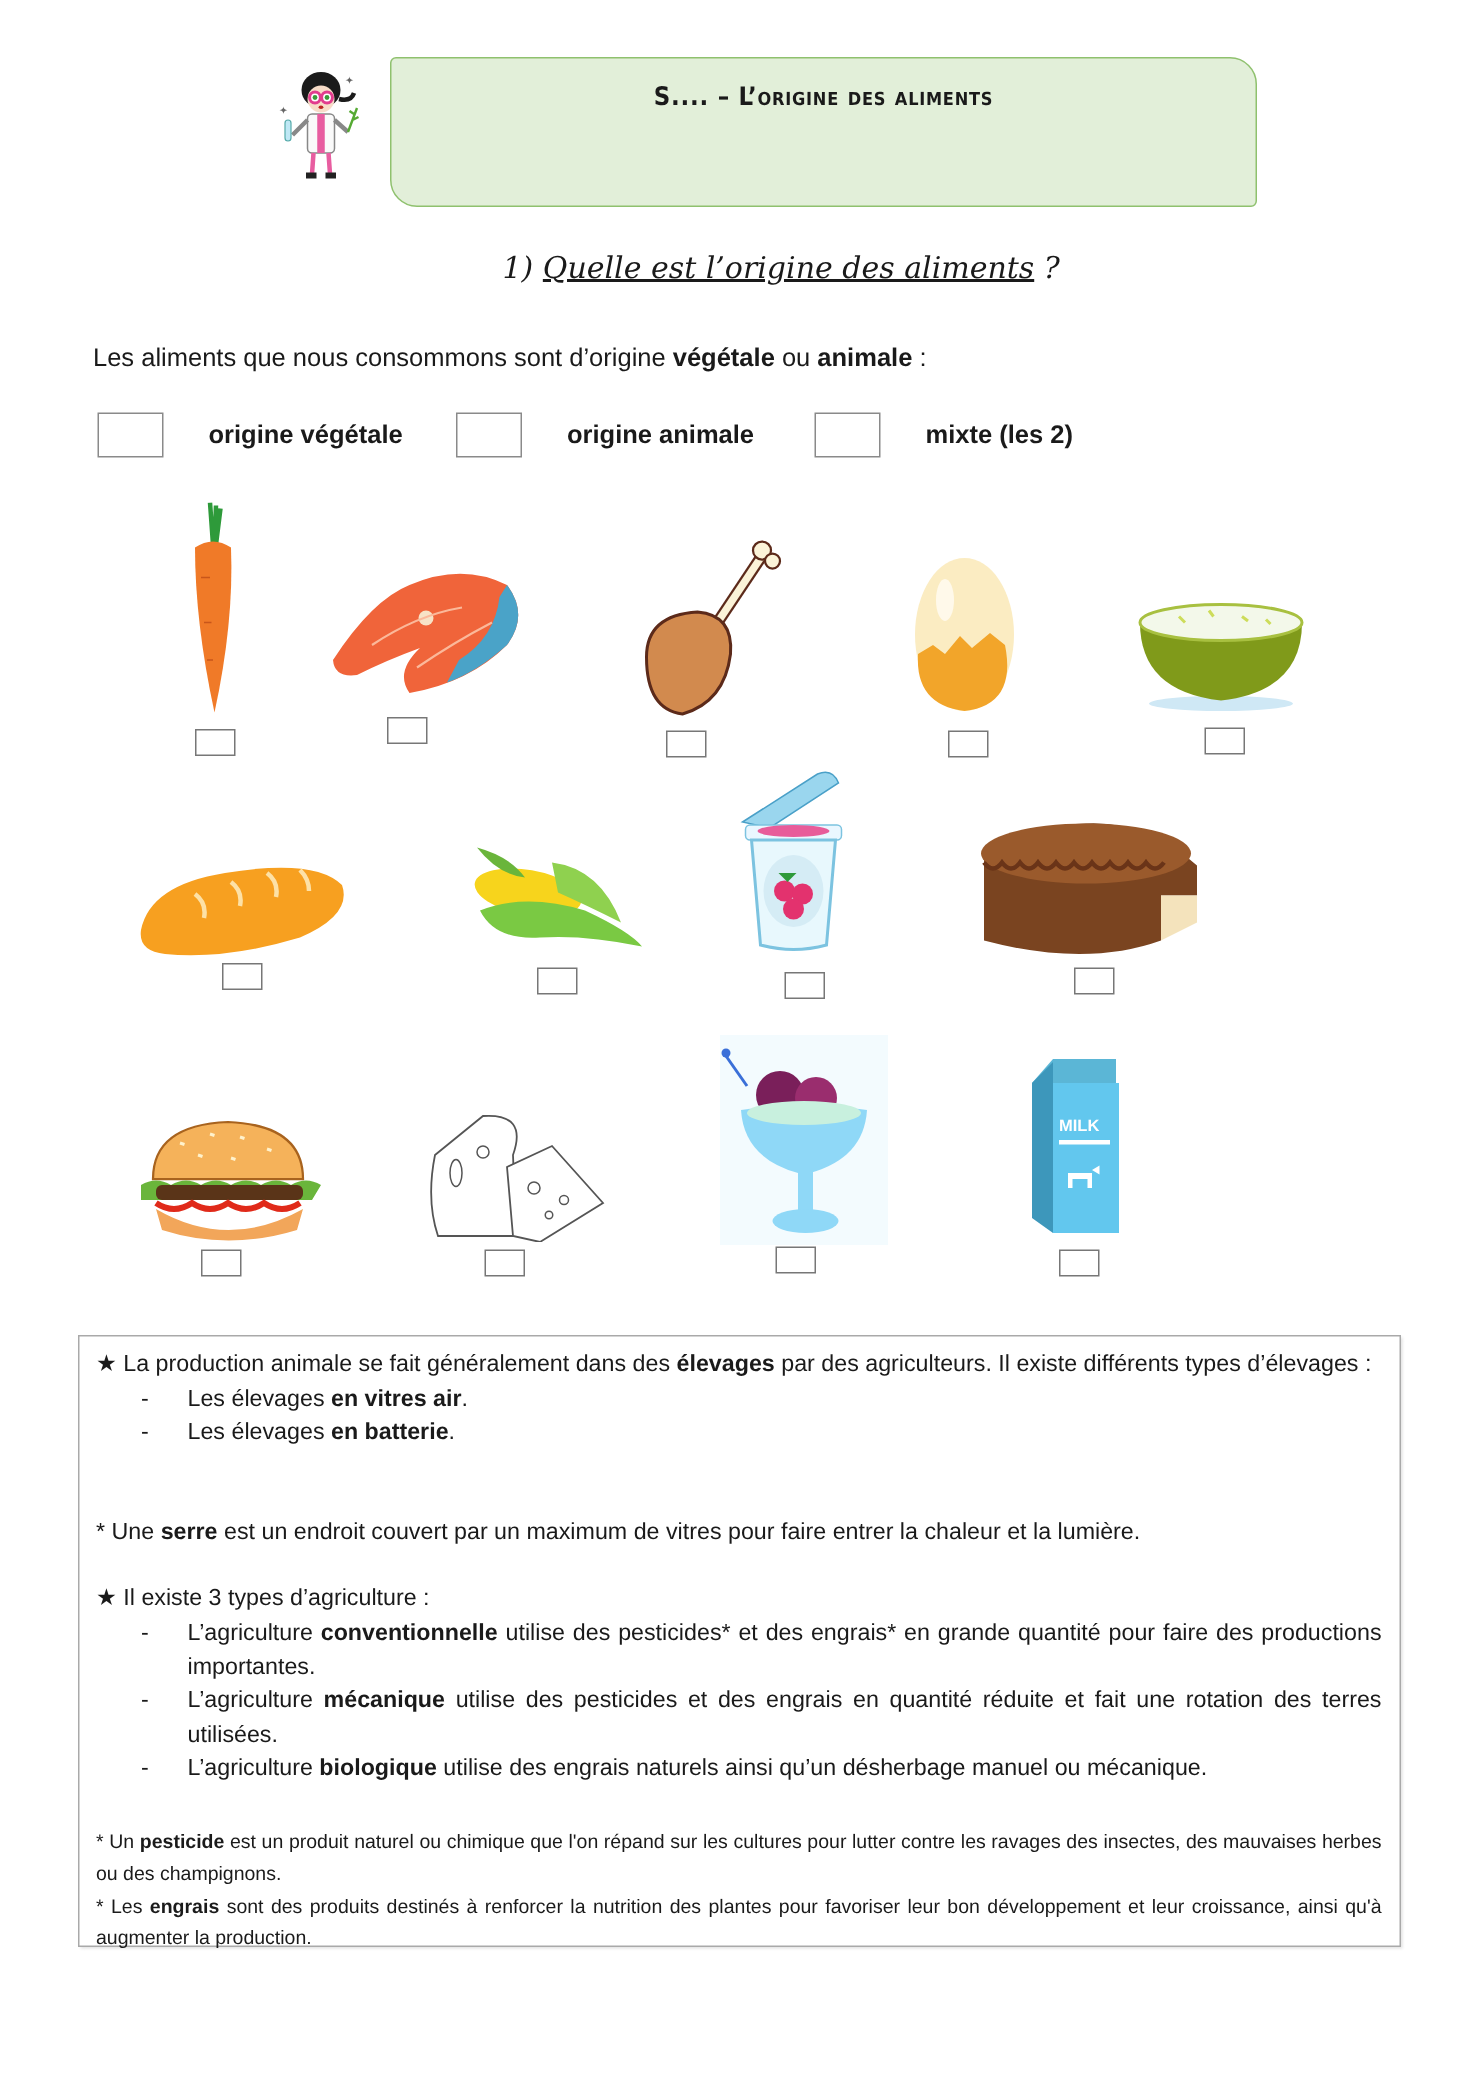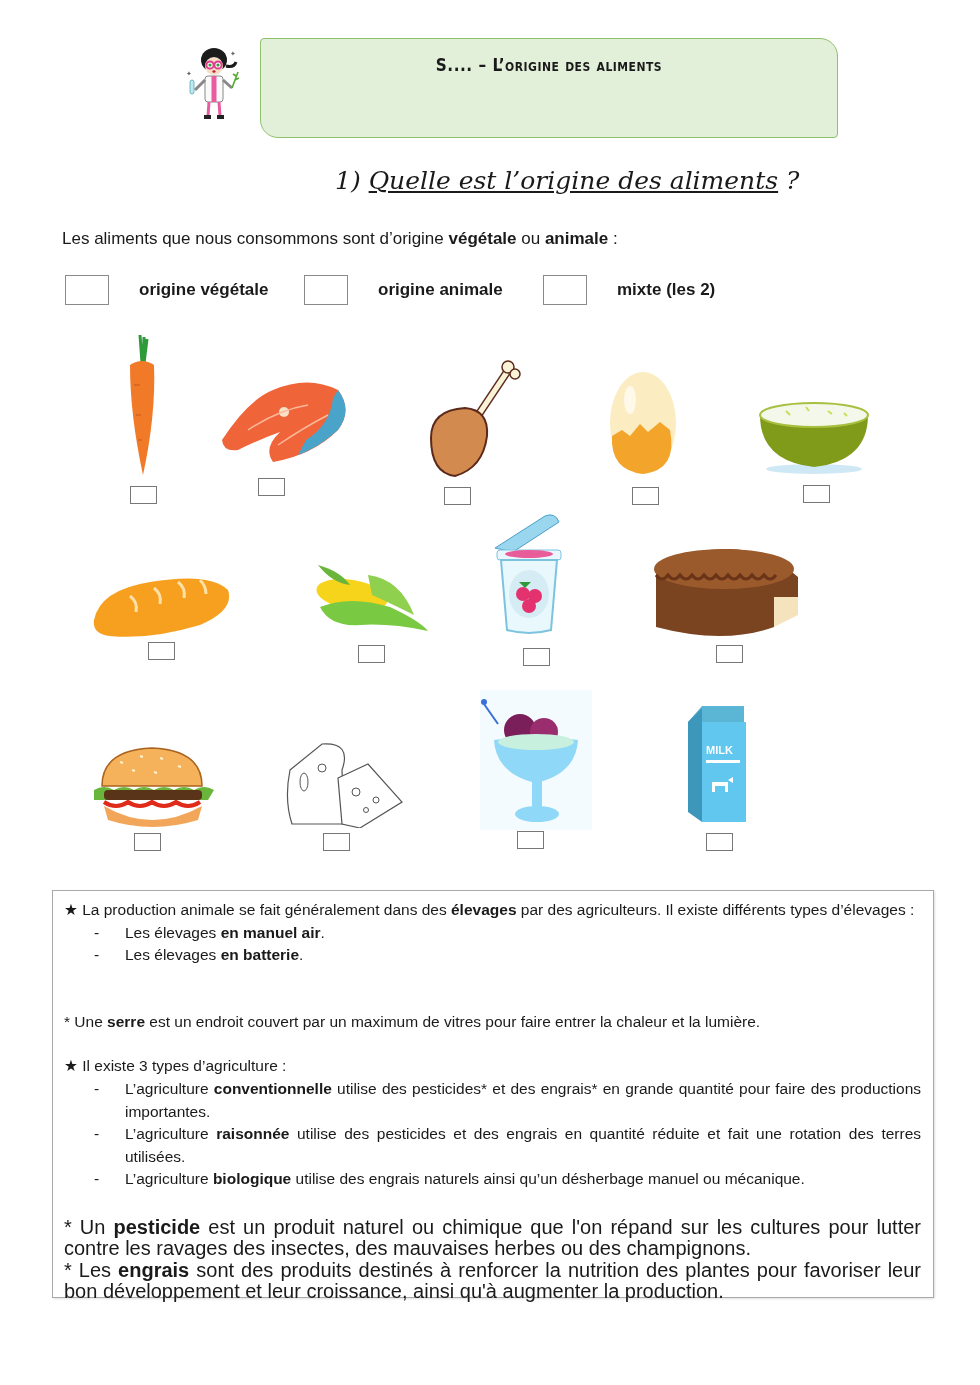--- a/index.html
+++ b/index.html
@@ -10,42 +10,42 @@
   
   .header-box { left: 260px; top: 38px; width: 578px; height: 100px;
     background: #e2efd9; border: 1.5px solid #8fc16e; border-radius: 4px 18px 4px 18px; box-sizing: border-box;
     text-align: center; }
   .header-title { margin-top: 16px; font-family: "DejaVu Sans Condensed", "DejaVu Sans", sans-serif;
     font-size: 17px; font-weight: bold; letter-spacing: 0.5px; font-variant: small-caps; }
   .header-sub { margin-top: 6px; font-size: 14px; font-weight: bold; font-variant: small-caps; }
 
   .scientist { left: 182px; top: 40px; width: 64px; height: 84px; }
 
-  .question { left: 335px; top: 166px; font-family: "DejaVu Serif", serif; font-size: 25px; font-style: italic; text-align: center; }
+  .question { left: 335px; top: 166px; font-family: "DejaVu Serif", serif; font-size: 20px; font-style: italic; text-align: center; }
   .question .u { text-decoration: underline; }
 
   .intro { left: 62px; top: 229px; font-size: 17px; }
   .legend-row { top: 274px; height: 32px; display: flex; align-items: center; }
   .lg-box { width: 44px; height: 30px; border: 1.5px solid #8a8a8a; box-sizing: border-box; background:#fff; }
   .lg-label { margin-left: 30px; font-size: 17px; font-weight: bold; }
 
   .food { position: absolute; }
   .cb { position: absolute; width: 27px; height: 18px; border: 1.5px solid #777; box-sizing: border-box; background: #fff; }
 
   
   .info { left: 52px; top: 890px; width: 882px; height: 408px; border: 1.2px solid #a9a9a9;
     box-sizing: border-box; padding: 8px 12px 0 11px; font-size: 15.5px; line-height: 22.6px;
     box-shadow: 1px 1px 2px rgba(0,0,0,0.12); }
   .info p { margin: 0; }
   .info .gap { height: 22px; }
   .info ul { list-style: none; margin: 0; padding: 0 0 0 30px; }
   .info ul li { position: relative; padding-left: 31px; }
   .info ul li::before { content: "-"; position: absolute; left: 0; }
   .just { text-align: justify; }
-  .small { font-size: 20px; line-height: 21.5px; }
+  .small { font-size: 13px; line-height: 21.5px; }
 </style>
 </head>
 <body>
 
 <div class="abs scientist">
   <svg width="64" height="84" viewBox="0 0 64 84">
     <ellipse cx="32" cy="20" rx="13" ry="12" fill="#1b1b1b"></ellipse>
     <circle cx="32" cy="26" r="9" fill="#f7dcc8"></circle>
     <circle cx="28" cy="25" r="3.6" fill="#fff" stroke="#e23c8e" stroke-width="2"></circle>
     <circle cx="36" cy="25" r="3.6" fill="#fff" stroke="#e23c8e" stroke-width="2"></circle>
@@ -232,29 +232,29 @@
     <text x="18" y="52" font-size="11" font-weight="bold" fill="#fff" font-family="Liberation Sans, sans-serif">MILK</text>
     <rect x="18" y="58" width="34" height="3" fill="#fff"></rect>
     <path d="M24 80 h16 v10 h-3 v-6 h-10 v6 h-3Z M40 78 l5 -3 v6Z" fill="#fff"></path>
   </svg>
 </div>
 <div class="cb" style="left:706px;top:833px;"></div>
 
 <div class="abs info">
   <p><span>★ La production animale se fait généralement dans des </span><b>élevages</b><span> par des agriculteurs. Il existe différents types d’élevages :</span></p>
   <ul>
-    <li><span>Les élevages </span><b>en manuel air</b><span>.</span></li>
+    <li><span>Les élevages </span><b>en vitres air</b><span>.</span></li>
     <li><span>Les élevages </span><b>en batterie</b><span>.</span></li>
   </ul>
   <div class="gap"></div>
   <div class="gap"></div>
   <p><span>* Une </span><b>serre</b><span> est un endroit couvert par un maximum de vitres pour faire entrer la chaleur et la lumière.</span></p>
   <div class="gap"></div>
   <p>★ Il existe 3 types d’agriculture :</p>
   <ul class="just">
     <li><span>L’agriculture </span><b>conventionnelle</b><span> utilise des pesticides* et des engrais* en grande quantité pour faire des productions importantes.</span></li>
-    <li><span>L’agriculture </span><b>raisonnée</b><span> utilise des pesticides et des engrais en quantité réduite et fait une rotation des terres utilisées.</span></li>
+    <li><span>L’agriculture </span><b>mécanique</b><span> utilise des pesticides et des engrais en quantité réduite et fait une rotation des terres utilisées.</span></li>
     <li><span>L’agriculture </span><b>biologique</b><span> utilise des engrais naturels ainsi qu’un désherbage manuel ou mécanique.</span></li>
   </ul>
   <div class="gap" style="height:26px"></div>
   <p class="small just"><span>* Un </span><b>pesticide</b><span> est un produit naturel ou chimique que l'on répand sur les cultures pour lutter contre les ravages des insectes, des mauvaises herbes ou des champignons.</span></p>
   <p class="small just"><span>* Les </span><b>engrais</b><span> sont des produits destinés à renforcer la nutrition des plantes pour favoriser leur bon développement et leur croissance, ainsi qu'à augmenter la production.</span></p>
 </div>
 
 </body></html>

